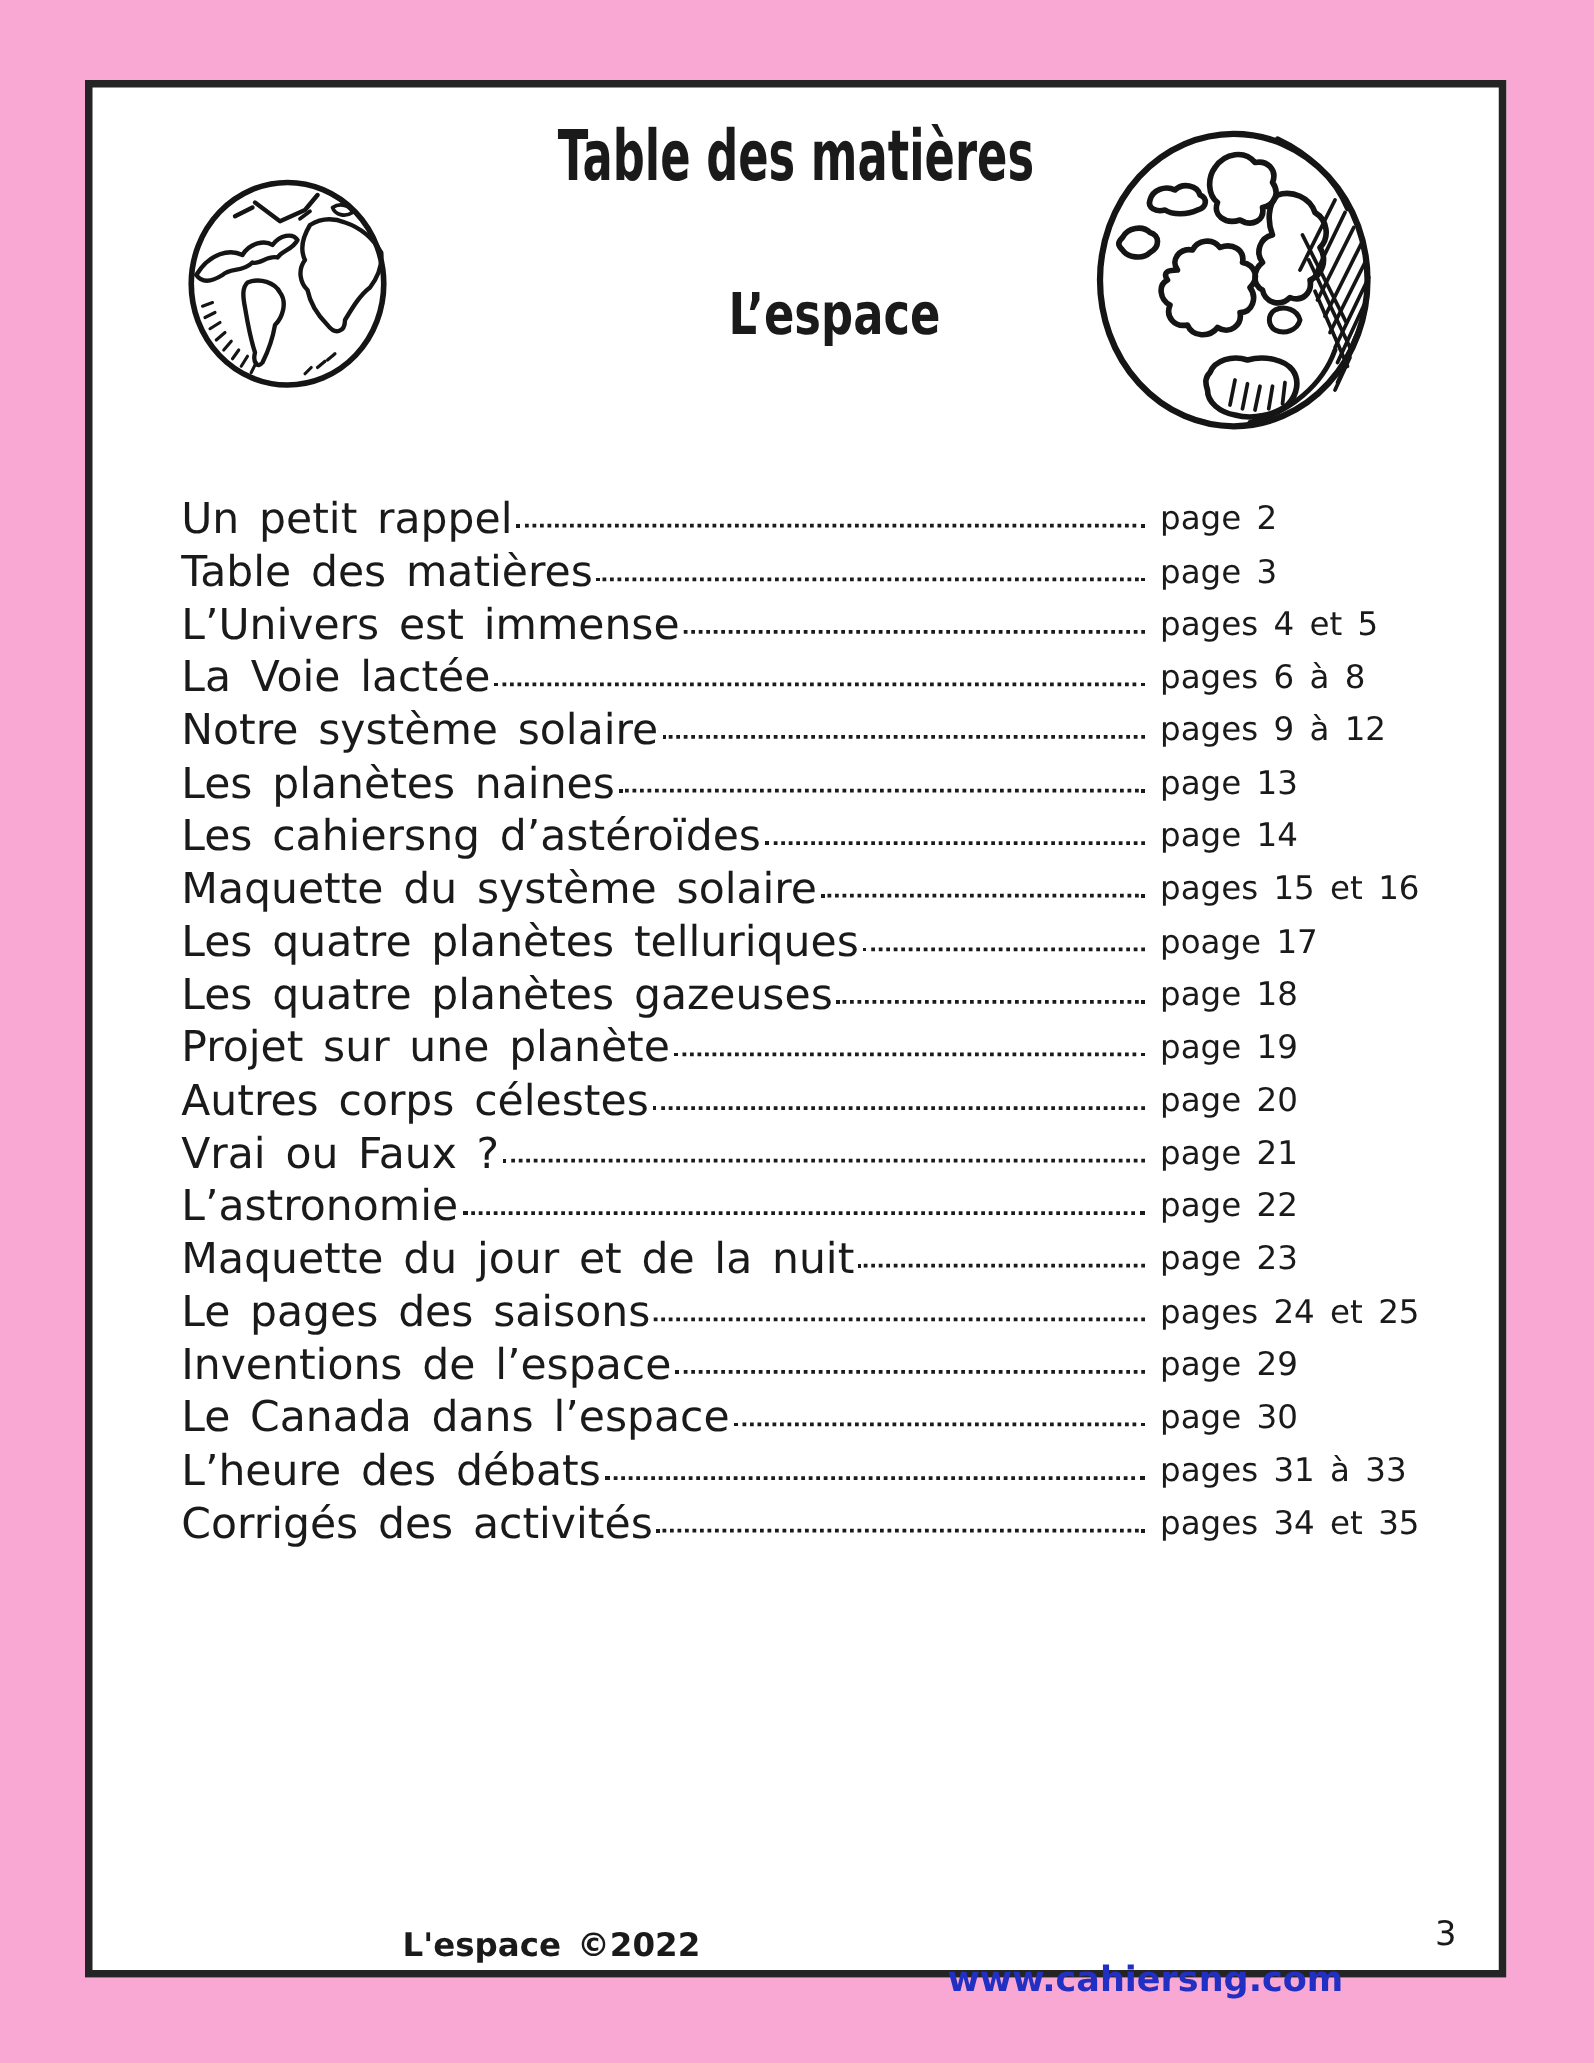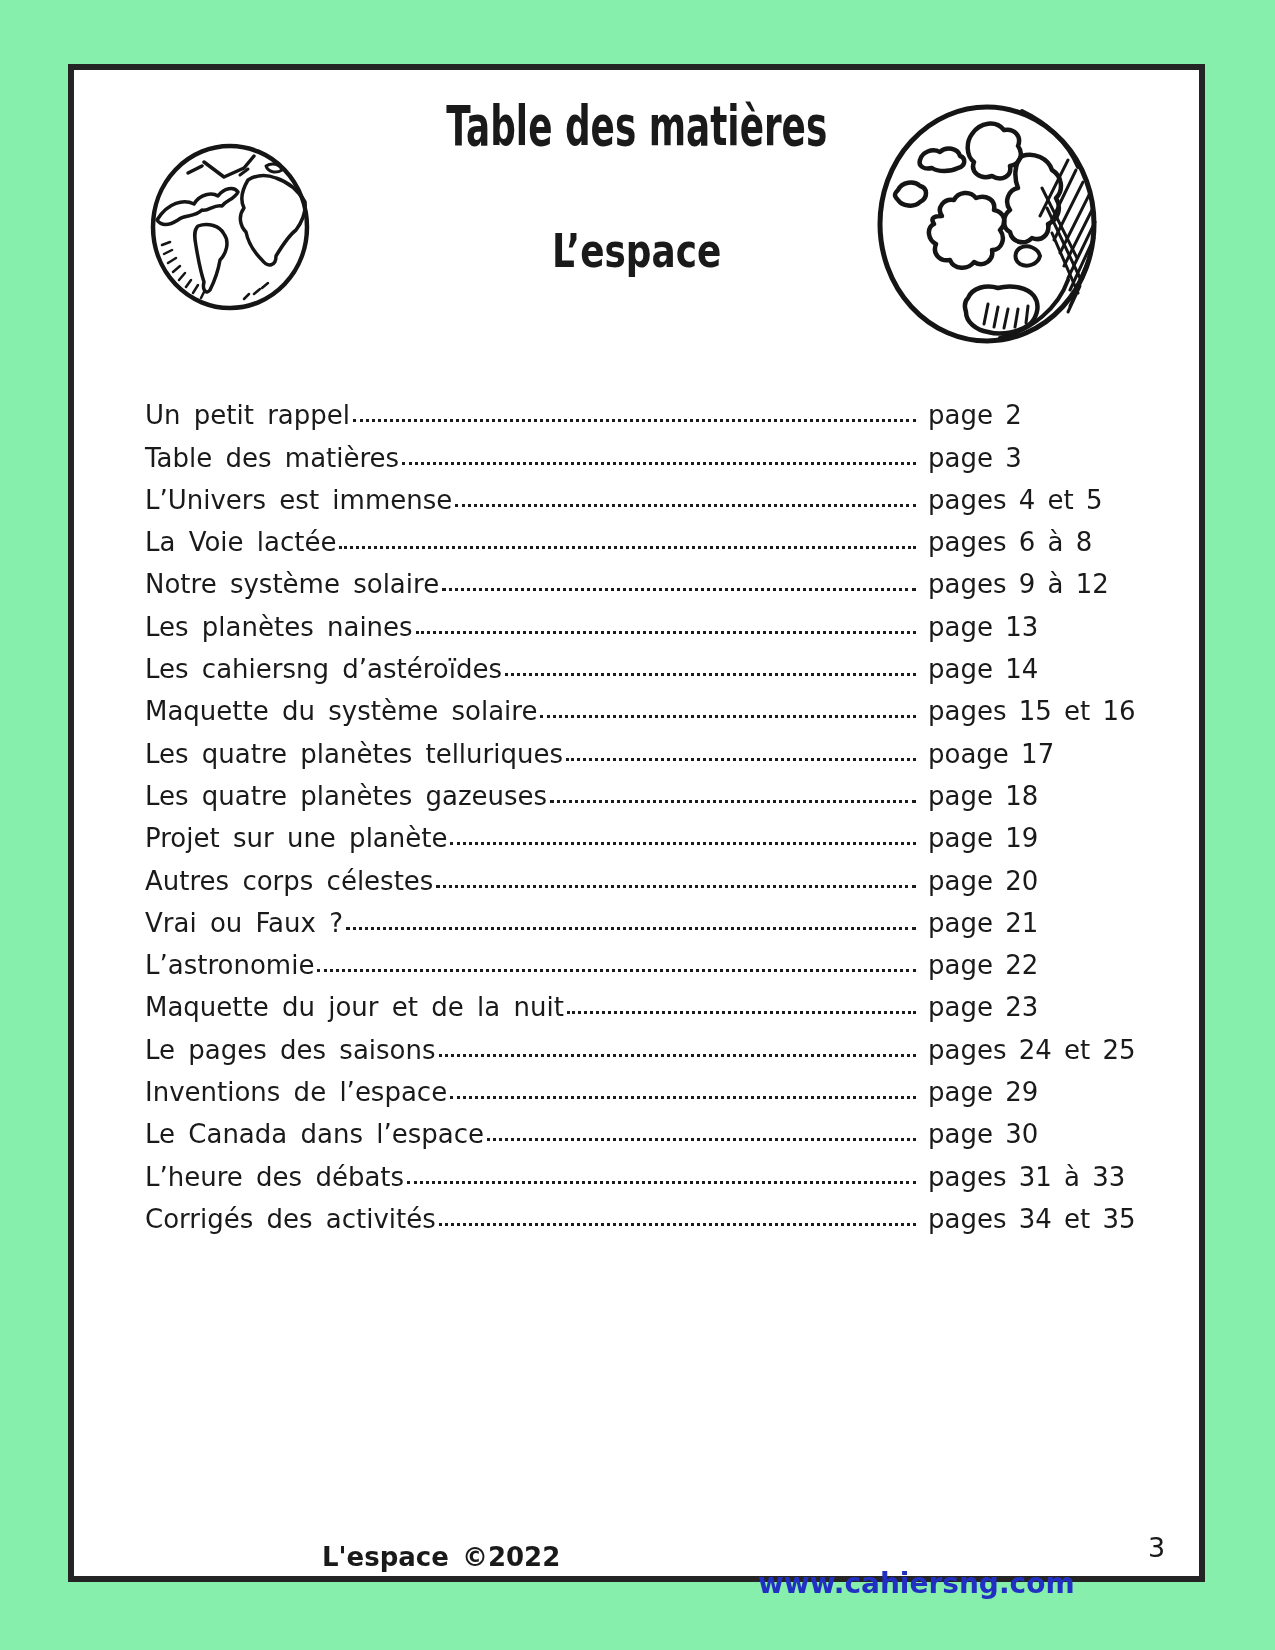--- a/index.html
+++ b/index.html
@@ -6,21 +6,21 @@
     margin: 0;
     padding: 0;
     background: #ffffff;
     font-family: "DejaVu Sans", "Liberation Sans", sans-serif;
     color: #1a1a1a;
   }
   .canvas {
     position: relative;
     width: 1275px;
     height: 1650px;
-    background: #86efac;
+    background: #f9a8d4;
     overflow: hidden;
   }
   .page-frame {
     position: absolute;
     left: 68px;
     top: 64px;
     width: 1137px;
     height: 1518px;
     border: 6px solid #242424;
     box-sizing: border-box;
@@ -46,20 +46,21 @@
   .doc-subtitle {
     position: absolute;
     left: 68px;
     top: 227px;
     width: 1137px;
     text-align: center;
     font-size: 46px;
     line-height: 48px;
     font-weight: 700;
     white-space: nowrap;
+    padding-left: 31px;
   }
   .doc-subtitle .squeeze {
     display: inline-block;
     transform: scaleX(0.78);
     transform-origin: 50% 50%;
   }
   .illustration {
     position: absolute;
   }
   .illustration.earth {
@@ -79,21 +80,21 @@
     left: 145px;
     top: 391px;
     width: 985px;
   }
   .toc-row {
     display: flex;
     align-items: flex-end;
     height: 42.3px;
   }
   .toc-label {
-    font-size: 26px;
+    font-size: 34px;
     line-height: 36px;
     white-space: nowrap;
     word-spacing: 5px;
   }
   .toc-leader {
     display: block;
     flex: 1;
     border-bottom: 3px dotted #1b1b1b;
     margin: 0 12px 11px 3px;
     min-width: 10px;

